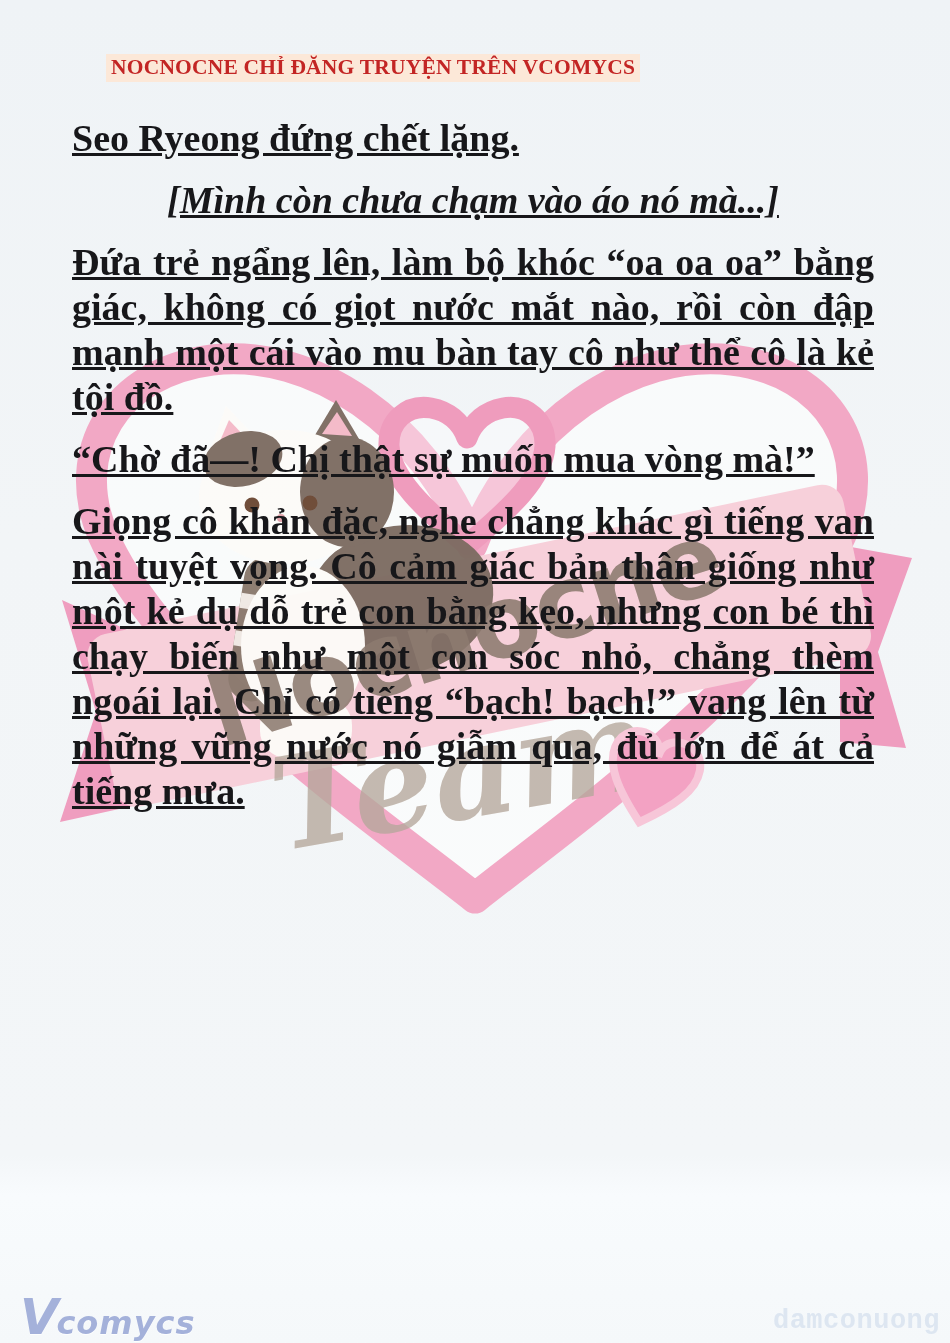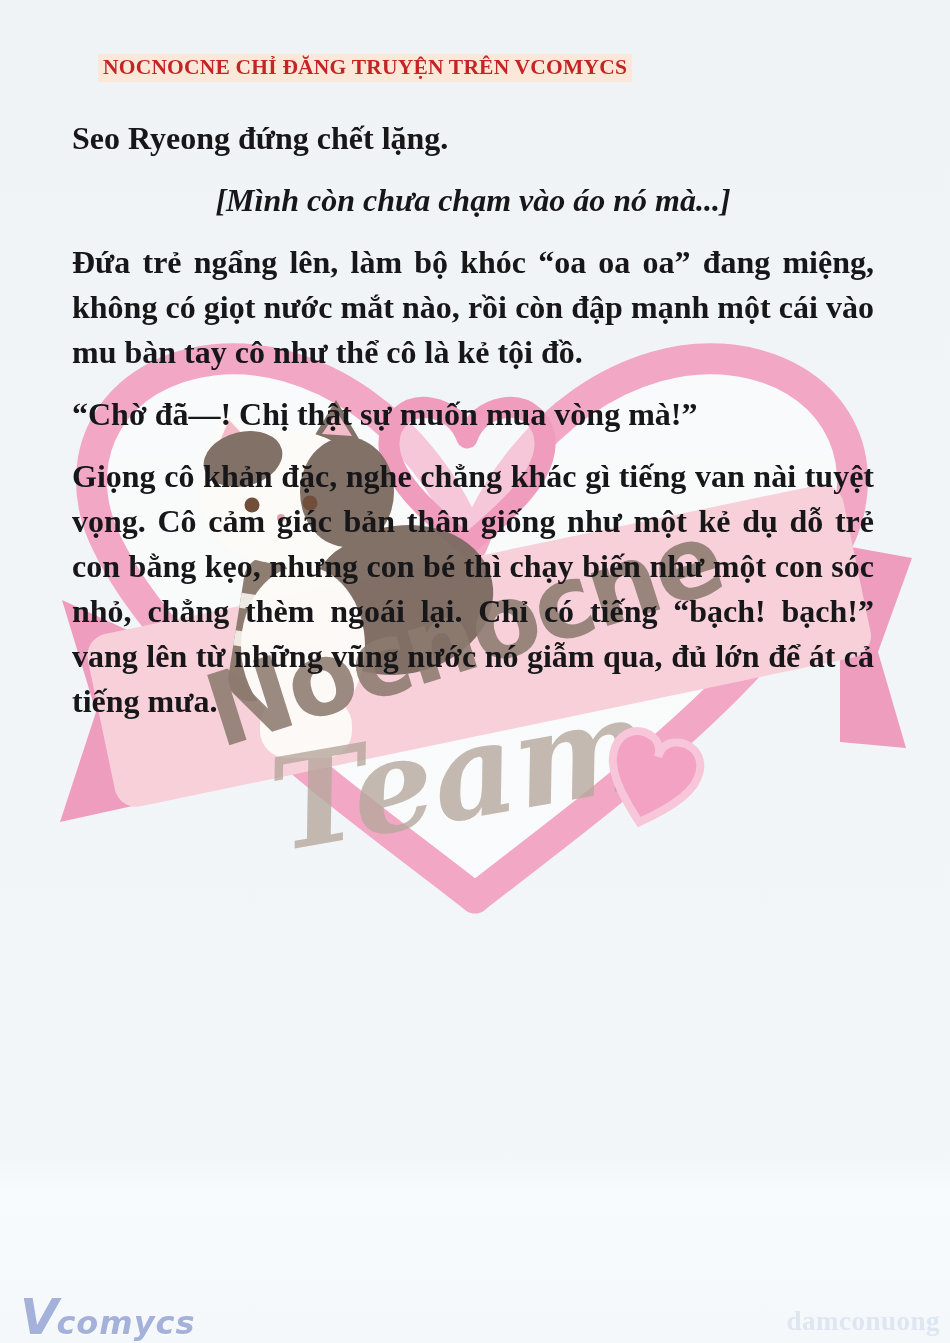--- a/index.html
+++ b/index.html
@@ -19,42 +19,43 @@
     pointer-events: none;
     z-index: 1;
   }
   .content {
     position: relative;
     z-index: 2;
     padding: 116px 68px 0 72px;
   }
   .header-notice {
     position: absolute;
-    top: 54px; left: 98px;
+    top: 54px; left: 106px;
     z-index: 3;
   }
   .header-notice span {
     display: inline-block;
     background: #fce8d8;
     color: #c32524;
     font-family: "Liberation Serif", serif;
     font-weight: 700;
     font-size: 21.5px;
     letter-spacing: 0.2px;
     padding: 1px 5px 2px 5px;
     white-space: nowrap;
   }
   .content p {
     margin: 0 8px 17px 0;
-    font-size: 32px;
+    font-size: 38px;
     line-height: 45px;
     font-weight: 600;
     color: #17171a;
     text-align: justify;
     letter-spacing: 0px;
+    text-decoration: underline;
   }
   .content p.inner-thought {
     font-style: italic;
     font-weight: 700;
     text-align: center;
   }
   .footer-logo {
     position: absolute;
     left: 20px; top: 1288px;
     z-index: 3;
@@ -67,21 +68,21 @@
     text-shadow: 0 1px 0 rgba(255,255,255,0.8);
   }
   .footer-logo::first-letter {
     font-size: 1.55em;
     letter-spacing: -2px;
   }
   .footer-credit {
     position: absolute;
     right: 10px; top: 1306px;
     z-index: 3;
-    font-family: Liberation Serif, serif;
+    font-family: Liberation Mono, monospace;
     font-weight: 700;
     font-size: 27px;
     color: #dde6f1;
     letter-spacing: 0.5px;
   }
 </style>
 </head>
 <body>
 
 <div class="page">
@@ -138,21 +139,21 @@
          C 0 -31 4 -37 11 -40 C 27 -46 42 -37 44 -20 C 46 0 30 20 0 46 Z" fill="#f3a2c3" stroke="#f7c6d8" stroke-width="8"></path>
   </svg>
 
   <div class="header-notice">
     <span>NOCNOCNE CHỈ ĐĂNG TRUYỆN TRÊN VCOMYCS</span>
   </div>
 
   <div class="content">
     <p>Seo Ryeong đứng chết lặng.</p>
     <p class="inner-thought">[Mình còn chưa chạm vào áo nó mà...]</p>
-    <p>Đứa trẻ ngẩng lên, làm bộ khóc “oa oa oa” đang miệng, không có giọt nước mắt nào, rồi còn đập mạnh một cái vào mu bàn tay cô như thể cô là kẻ tội đồ.</p>
+    <p>Đứa trẻ ngẩng lên, làm bộ khóc “oa oa oa” bằng giác, không có giọt nước mắt nào, rồi còn đập mạnh một cái vào mu bàn tay cô như thể cô là kẻ tội đồ.</p>
     <p>“Chờ đã—! Chị thật sự muốn mua vòng mà!”</p>
     <p>Giọng cô khản đặc, nghe chẳng khác gì tiếng van nài tuyệt vọng. Cô cảm giác bản thân giống như một kẻ dụ dỗ trẻ con bằng kẹo, nhưng con bé thì chạy biến như một con sóc nhỏ, chẳng thèm ngoái lại. Chỉ có tiếng “bạch! bạch!” vang lên từ những vũng nước nó giẫm qua, đủ lớn để át cả tiếng mưa.</p>
   </div>
 
   <div class="footer-logo">Vcomycs</div>
   <div class="footer-credit">damconuong</div>
 
 </div>
 
 </body></html>

